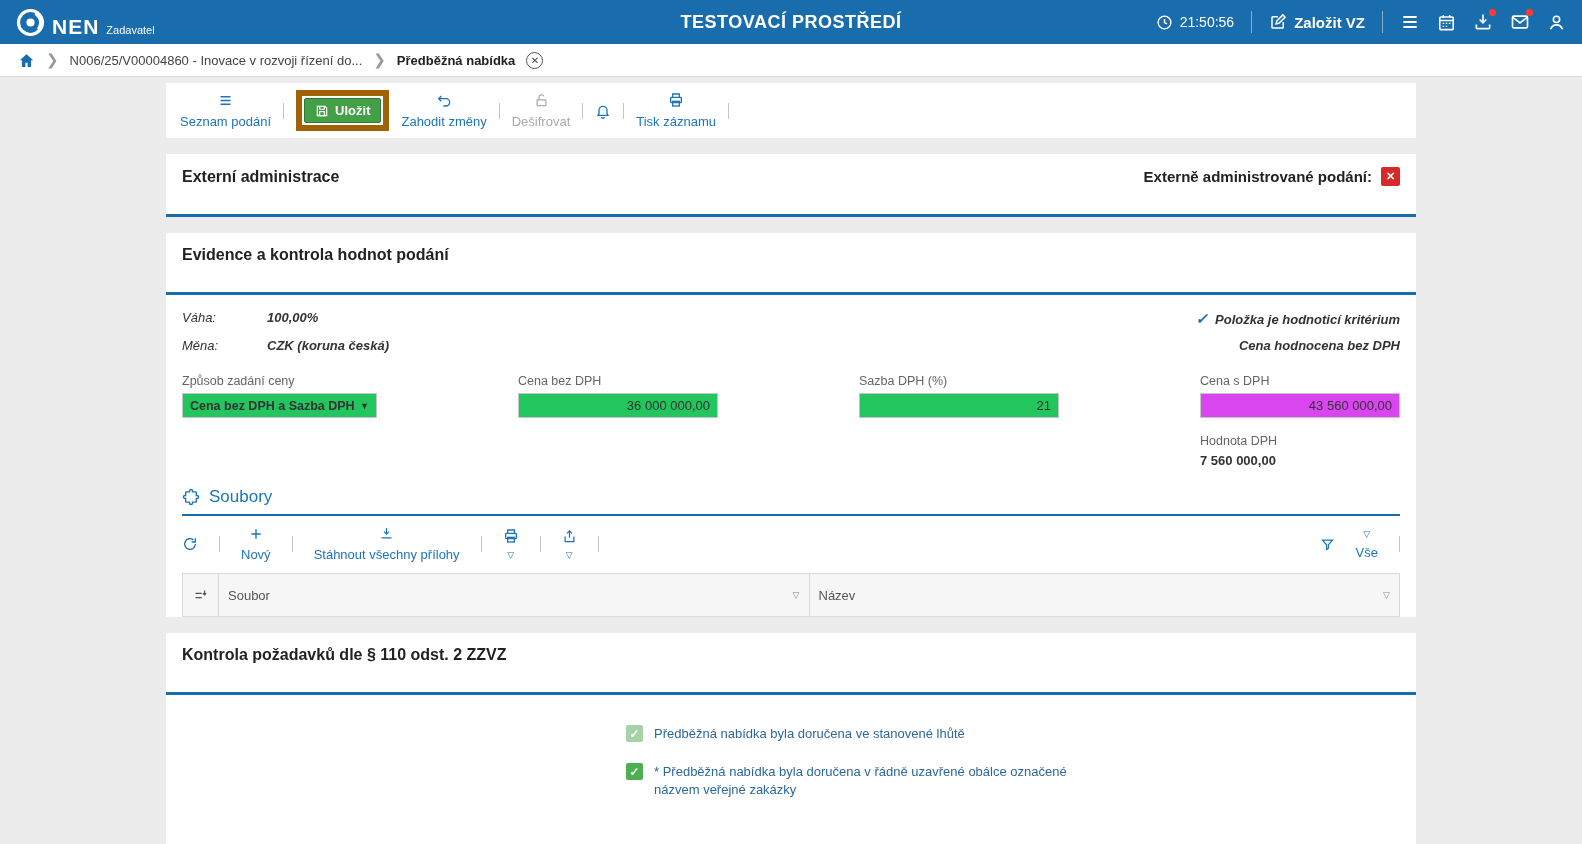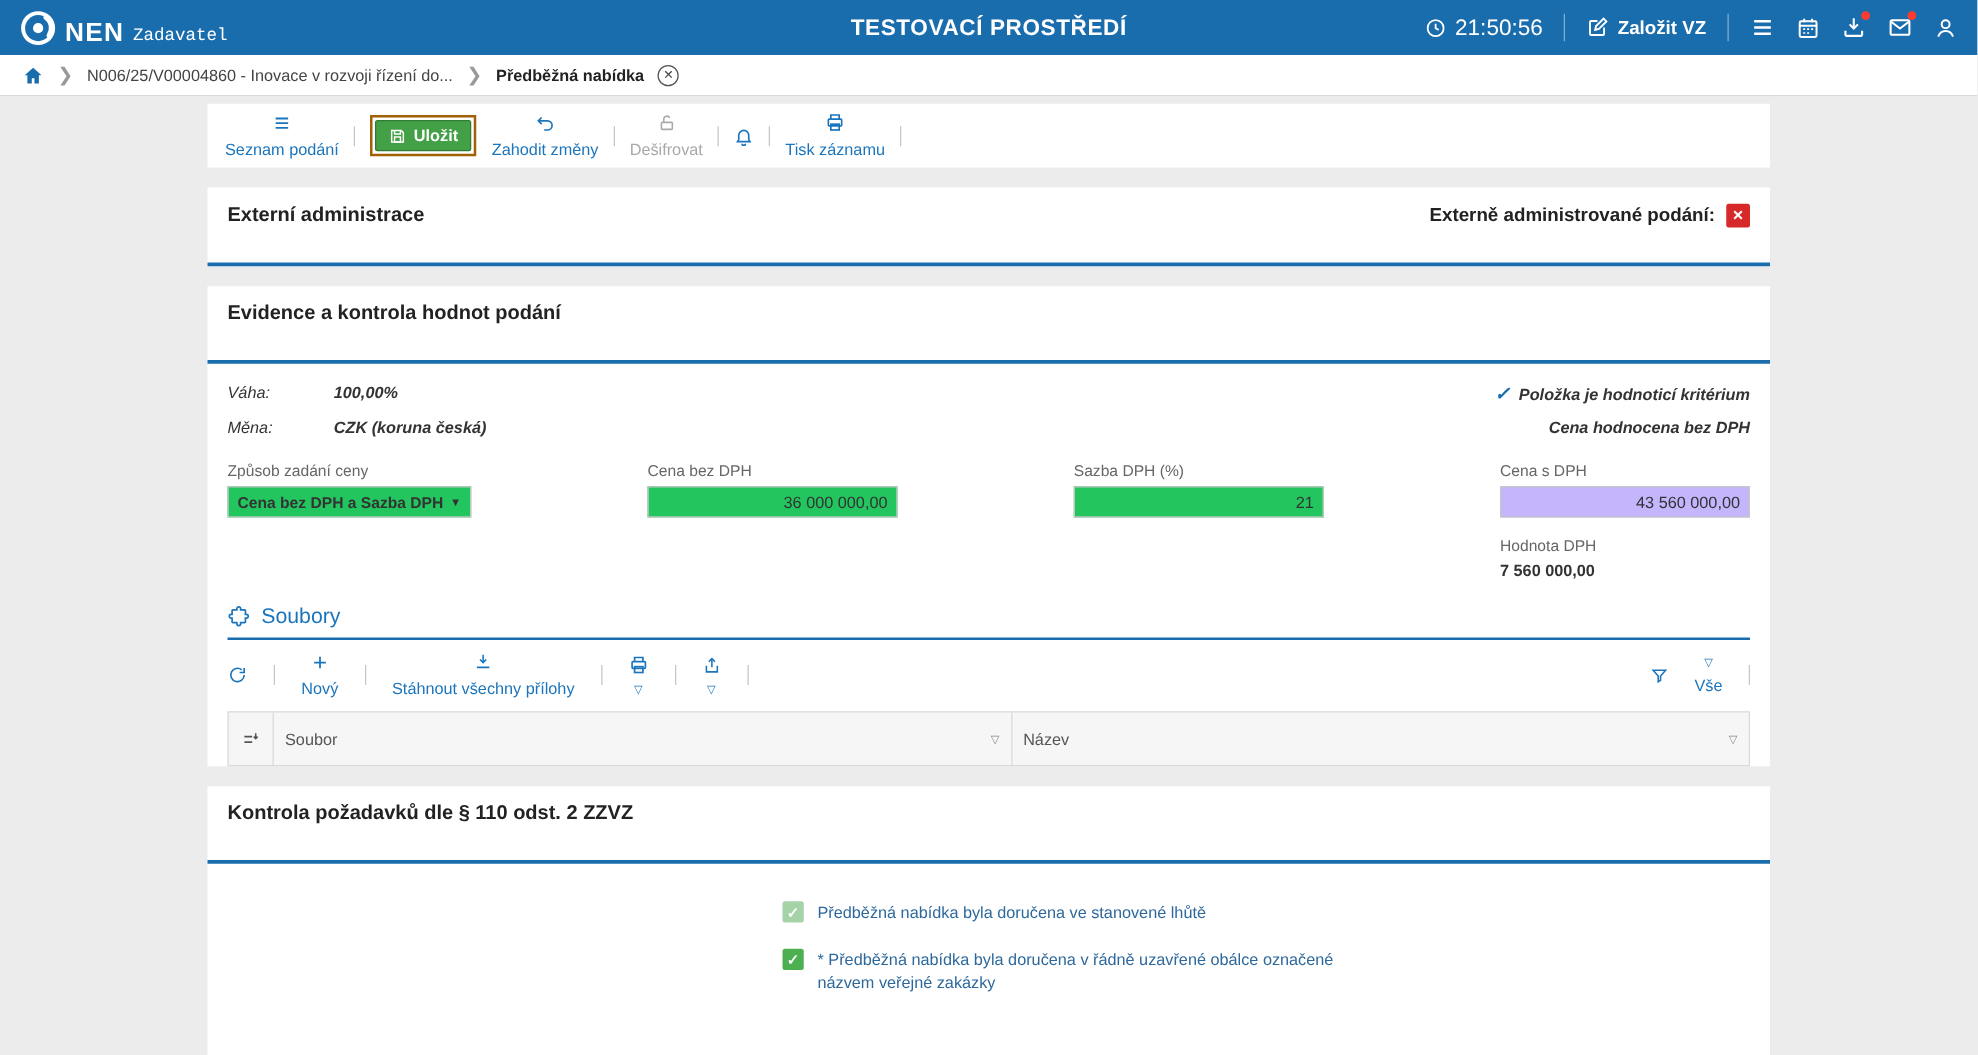--- a/index.html
+++ b/index.html
@@ -5,27 +5,27 @@
   * { box-sizing: border-box; }
   html,body { margin:0; padding:0; }
   body { width:1582px; height:844px; overflow:hidden; background:#ececec;
          font-family:"Liberation Sans", sans-serif; font-size:13px; color:#333; }
 
   
   .topbar { height:44px; background:#1a6dad; color:#fff; display:flex; align-items:center;
             padding:0 16px; position:relative; }
   .brand { display:flex; align-items:flex-end; gap:7px; z-index:1; cursor:pointer; }
   .brand-name { font-size:21px; font-weight:bold; letter-spacing:1px; line-height:1; }
-  .brand-role { font-size:14px; line-height:1; margin-bottom:1px;font-family:Liberation Mono, monospace; }
+  .brand-role { font-size:11px; line-height:1; margin-bottom:1px; }
   .topbar-title { position:absolute; left:0; right:0; text-align:center; font-size:18px;
                   font-weight:bold; letter-spacing:.5px; pointer-events:none; }
   .topbar-right { margin-left:auto; display:flex; align-items:center; gap:17px; z-index:1; }
   .tb-sep { width:1px; height:22px; background:rgba(255,255,255,.45); }
   .tb-item { display:flex; align-items:center; gap:7px; cursor:pointer; }
-  .tb-time { font-size:18px; }
+  .tb-time { font-size:14px; }
   .tb-create { font-size:15px; font-weight:bold; }
   .icn { display:inline-block; vertical-align:middle; line-height:0; }
   .icn svg { display:block; }
   .icn-wrap { position:relative; }
   .badge-dot { position:absolute; top:-3px; right:-3px; width:7px; height:7px; border-radius:50%; background:#ff3b30; }
 
   
   .breadcrumb { height:33px; background:#fff; border-bottom:1px solid #d9d9d9;
                 display:flex; align-items:center; gap:11px; padding:0 18px; }
   .crumb-sep { color:#999; font-size:15px; }
@@ -36,21 +36,21 @@
                   font-size:10px; color:#444; cursor:pointer; }
 
   .content { width:1250px; margin:0 auto; }
   .panel { background:#fff; }
 
   
   .action-bar { margin-top:6px; padding:7px 14px; display:flex; align-items:center; gap:12px; }
   .link { color:#1b75bc; display:inline-flex; align-items:center; gap:6px; cursor:pointer; white-space:nowrap;flex-direction:column; }
   .link.disabled { color:#a9a9a9; cursor:default; }
   .vsep { width:1px; height:16px; background:#c5c5c5; }
-  .save-wrap { border:2px solid #a16207; padding:2px; display:inline-flex; }
+  .save-wrap { border:6px solid #a16207; padding:2px; display:inline-flex; }
   .btn-save { background:#43a047; border:1px solid #2e7d32; color:#fff; display:inline-flex;
               align-items:center; gap:6px; padding:4px 10px; font-weight:bold; font-size:13px;
               cursor:pointer; border-radius:2px; font-family:inherit; }
 
   
   .section { margin-top:16px; }
   .section-head { display:flex; align-items:center; justify-content:space-between;
                   padding:13px 16px 28px; border-bottom:3px solid #1a6dad; }
   .section-title { font-size:16px; font-weight:bold; color:#222; }
   .flag { display:flex; align-items:center; gap:9px; font-size:15px; font-weight:bold; color:#222; }
@@ -66,21 +66,21 @@
   .kv-left { display:flex; }
   .kv-label { width:85px; }
   .kv-value { font-weight:bold; }
   .note { font-weight:bold; display:inline-flex; align-items:center; gap:7px; }
   .check-blue { color:#1a6dad; font-size:15px; font-weight:bold; }
 
   .form-row { display:flex; justify-content:space-between; margin-top:16px; }
   .flabel { color:#666; margin-bottom:5px; font-size:12.5px; }
   .fld { height:25px; border:1px solid #c6c6c6; display:flex; align-items:center; padding:0 7px; background:#fff; }
   .fld.yellow { background:#22c55e; }
-  .fld.gray { background:#c4b5fd; }
+  .fld.gray { background:#d946ef; }
   .fld.num { justify-content:flex-end; }
   .selectbox { font-weight:bold; justify-content:space-between; cursor:pointer; font-size:12.5px; }
   .caret { font-size:9px; color:#333; }
   .w-method { width:195px; } .w-200 { width:200px; }
   .vat-block { margin:16px 0 4px auto; width:200px; }
   .vat-val { font-weight:bold; margin-top:4px; }
 
   
   .files-bar { display:flex; align-items:center; gap:21px; padding:10px 16px 8px; }
   .spacer { flex:1; }

